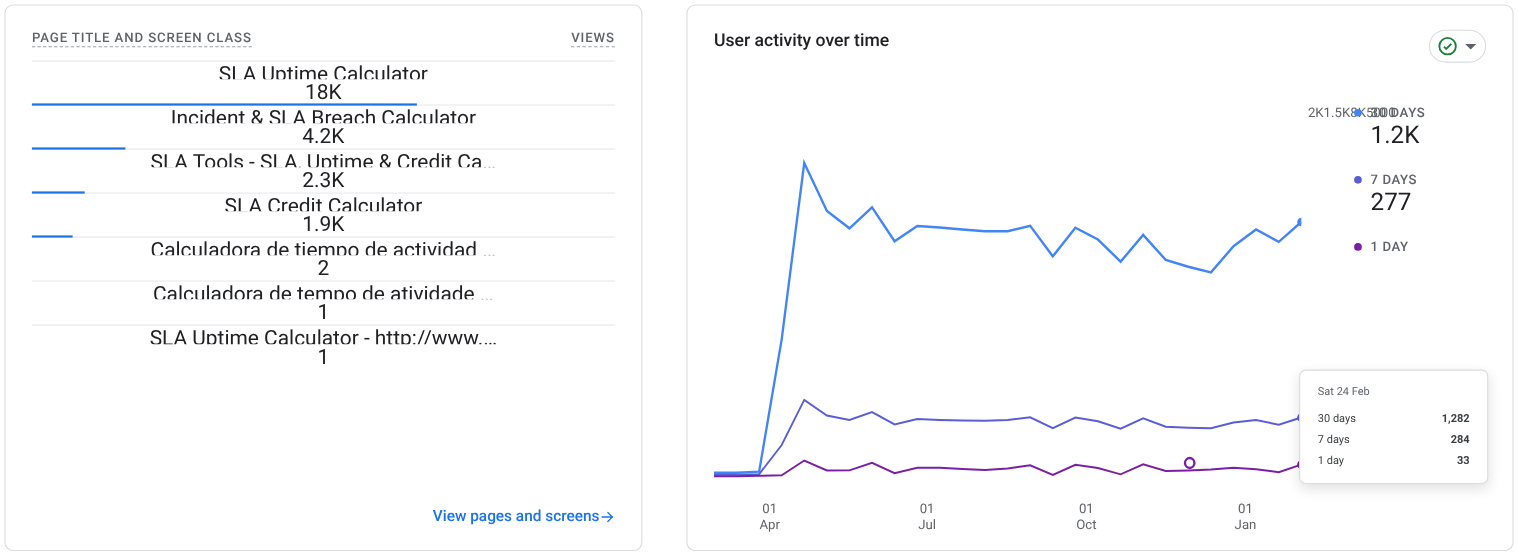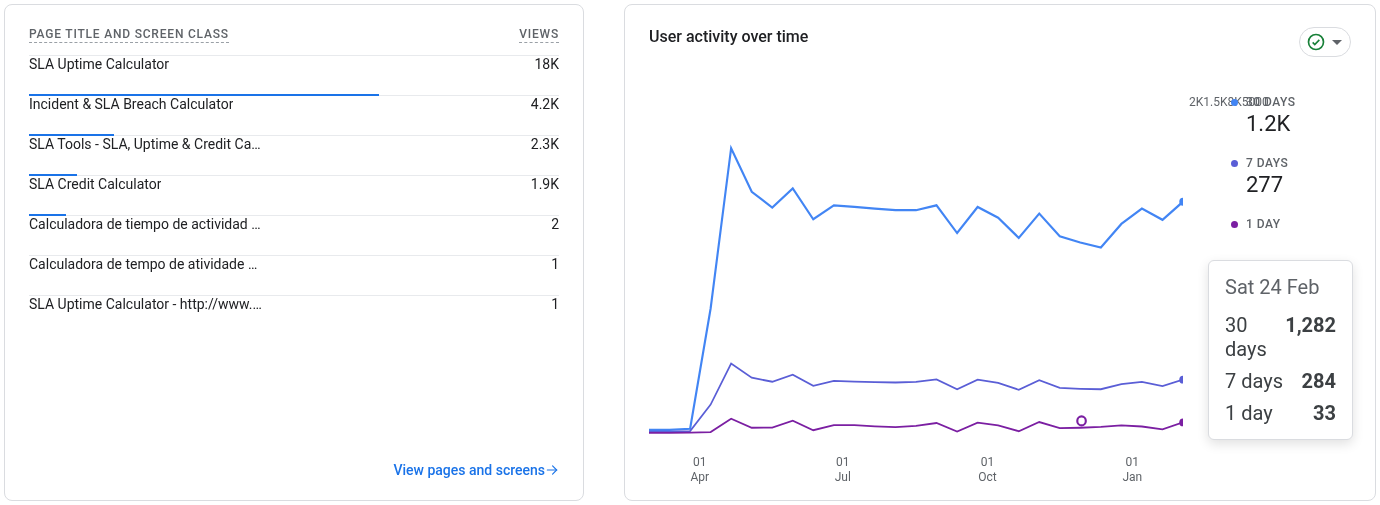--- a/index.html
+++ b/index.html
@@ -72,23 +72,25 @@
     padding-bottom: 12px;
     border-bottom: 1px solid #e8eaed;
   }
   .col-title-h { border-bottom: 1px dashed #9aa0a6; padding-bottom: 1px; }
   .col-views-h { border-bottom: 1px dashed #9aa0a6; padding-bottom: 1px; }
   .rows { }
   .data-row {
     position: relative;
     display: flex;
     justify-content: space-between;
+    align-items: center;
     height: 40px;
     border-bottom: 1px solid #e8eaed;
-    font-size: 14px;
+    font-size: 19px;
+    flex-direction: column;
   }
   .data-row:last-child { border-bottom: none; }
   .row-label {
     white-space: nowrap;
     overflow: hidden;
     text-overflow: ellipsis;
     max-width: 340px;
   }
   .row-value {
     color: #202124;
@@ -182,23 +184,23 @@
     line-height: 1.25;
   }
 
   .tooltip {
     position: absolute;
     background: #fff;
     border: 1px solid #dadce0;
     border-radius: 6px;
     box-shadow: 0 4px 12px rgba(0,0,0,0.12);
     padding: 14px 16px;
-    font-size: 20px;
+    font-size: 10px;
     color: #3c4043;
-    width: 145px;
+    width: 172px;
     bottom: 60px;
     right: 22px;
     z-index: 10;
   }
   .tooltip-date {
     color: #5f6368;
     margin-bottom: 14px;
   }
   .tooltip-row {
     display: flex;

